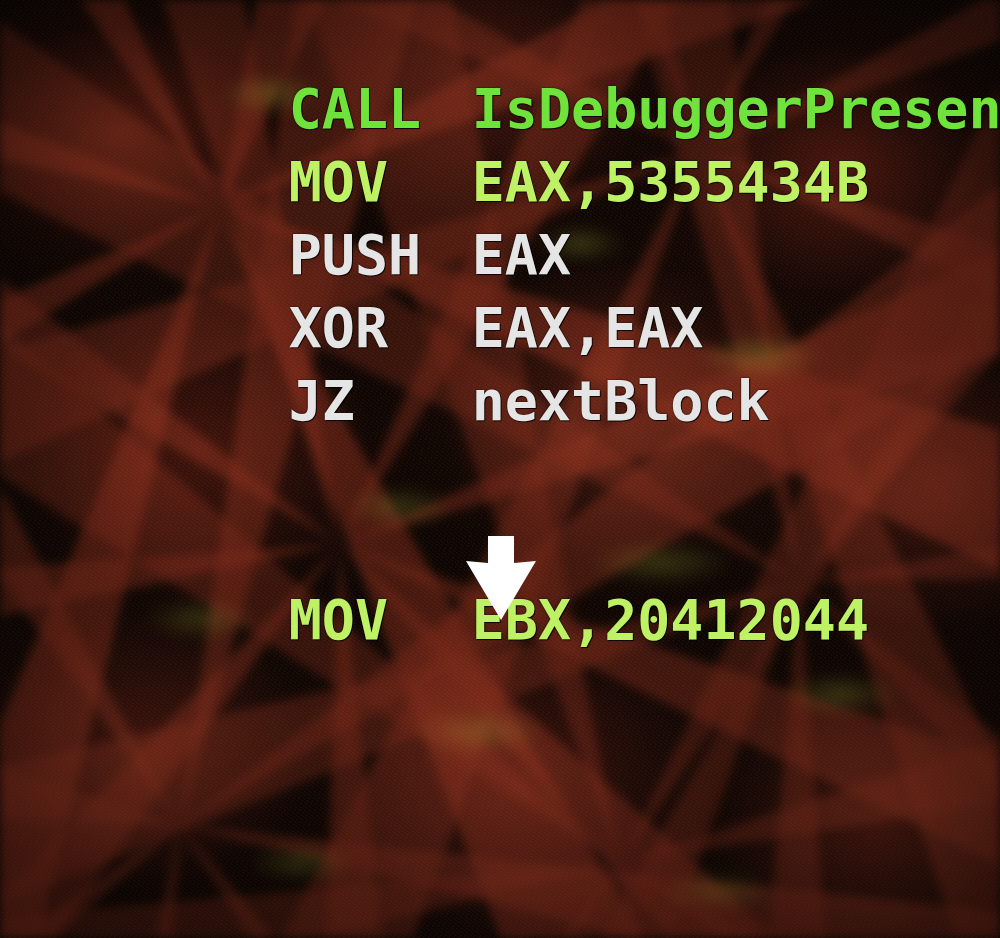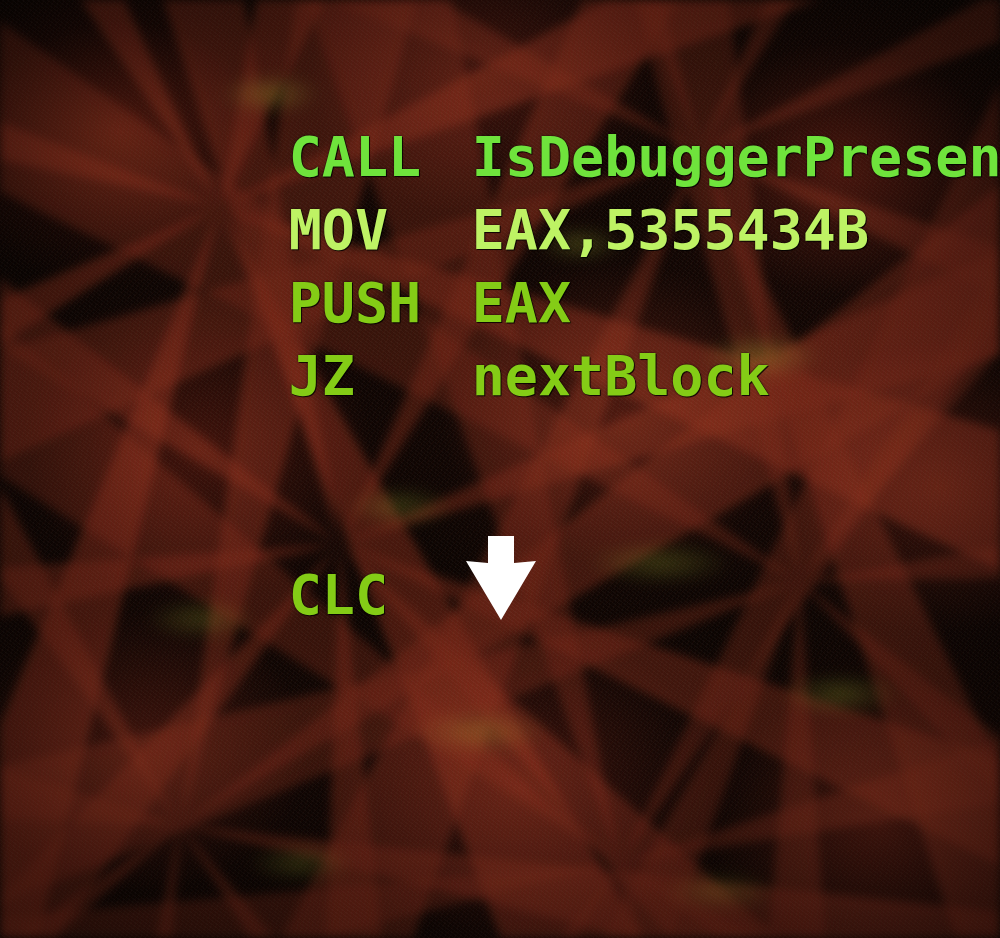--- a/index.html
+++ b/index.html
@@ -86,25 +86,25 @@
     height:73px;
     line-height:73px;
     white-space:pre;
     font-size:55px;
     font-weight:bold;
     letter-spacing:0;
     font-family:"DejaVu Sans Mono", monospace;
   }
   .code-line .mnemonic,
   .code-line .operands{display:inline-block;}
-  .code-line .mnemonic{width:183px;margin-top:48px;}
+  .code-line .mnemonic{width:183px;}
 
   .c-green{color:#6FE33C; text-shadow:0 0 2px rgba(0,0,0,.9), 1px 1px 0 rgba(0,0,0,.75);}
   .c-white{color:#bef264; text-shadow:0 0 2px rgba(0,0,0,.9), 1px 1px 0 rgba(0,0,0,.75);}
-  .c-red  {color:#84cc16; text-shadow:0 0 2px rgba(0,0,0,.9), 1px 1px 0 rgba(0,0,0,.75);}
+  .c-red  {color:#e5e5e5; text-shadow:0 0 2px rgba(0,0,0,.9), 1px 1px 0 rgba(0,0,0,.75);}
 
   .spacer-line{height:73px;}
 
   
   #arrow{
     position:absolute;
     left:462px; top:533px;
     width:78px;height:90px;
     z-index:6;
   }
@@ -125,28 +125,31 @@
     <div class="code-line c-green">
       <span class="mnemonic">CALL</span><span class="operands">IsDebuggerPresent</span>
     </div>
     <div class="code-line c-white">
       <span class="mnemonic">MOV</span><span class="operands">EAX,5355434B</span>
     </div>
     <div class="code-line c-red">
       <span class="mnemonic">PUSH</span><span class="operands">EAX</span>
     </div>
     <div class="code-line c-red">
+      <span class="mnemonic">XOR</span><span class="operands">EAX,EAX</span>
+    </div>
+    <div class="code-line c-red">
       <span class="mnemonic">JZ</span><span class="operands">nextBlock</span>
     </div>
 
     <div class="spacer-line"></div>
     <div class="spacer-line"></div>
 
-    <div class="code-line c-red">
-      <span class="mnemonic">CLC</span><span class="operands"></span>
+    <div class="code-line c-white">
+      <span class="mnemonic">MOV</span><span class="operands">EBX,20412044</span>
     </div>
     <div class="code-line c-red">
       
     </div>
 
   </div>
 
   <svg id="arrow" viewBox="0 0 78 90">
     <path d="M26 3 L52 3 L52 30 L74 28 L39 87 L4 28 L26 30 Z" fill="#FFFFFF"></path>
   </svg>

